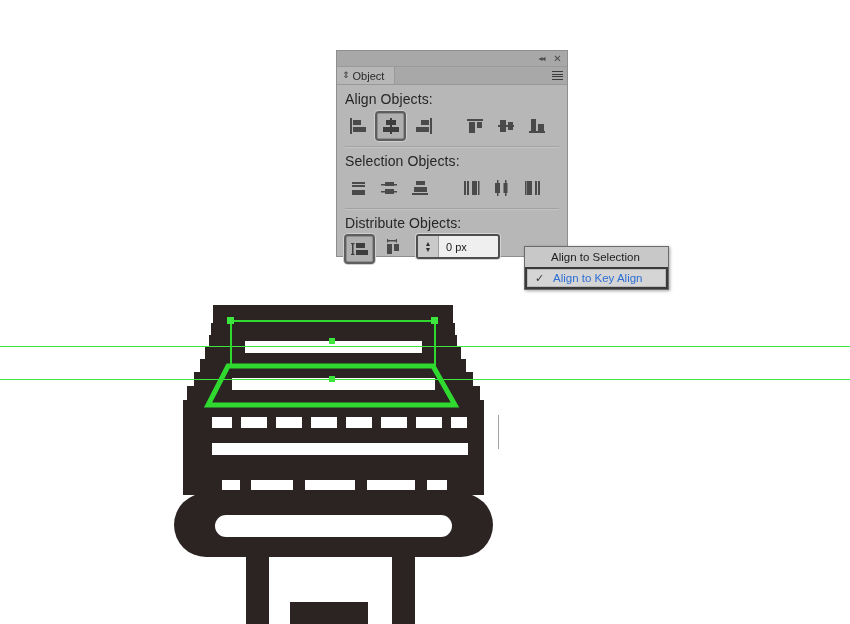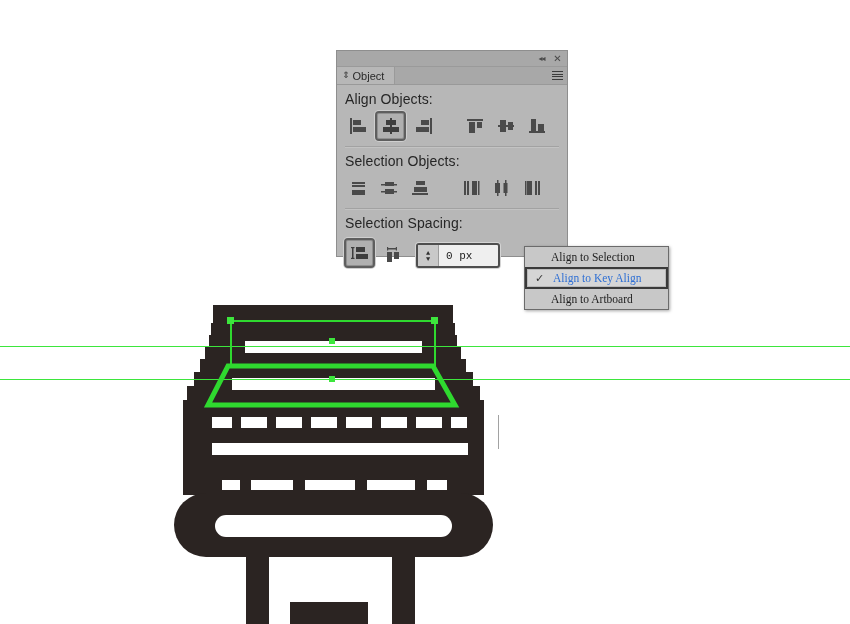--- a/index.html
+++ b/index.html
@@ -77,21 +77,21 @@
   .abtn.gap{margin-left:20px;}
   .abtn.pressed{
     background:#b0b0b0;
     border:2px solid #5e5e5e;
     border-radius:4px;
     box-shadow:inset 0 0 0 1px #8f8f8f, 0 0 0 1px #cfcfcf;
   }
   .abtn svg{display:block;}
 
   
-  #spacing-row{position:relative;height:34px;padding-left:7px;display:flex;align-items:flex-end;font-family:Liberation Mono, monospace;}
+  #spacing-row{position:relative;height:34px;padding-left:7px;display:flex;align-items:flex-start;}
   #spacing-input{
     position:relative;width:80px;height:21px;margin-left:6px;
     background:#efefef;
     border:2px solid #4e4e4e;
     border-radius:3px;
     display:flex;align-items:center;
     box-shadow:0 0 0 1px #d4d4d4;
   }
   #spacing-stepper{
     width:20px;height:100%;background:#c9c9c9;
@@ -108,21 +108,20 @@
     margin-top:2px;
   }
   .vsep{position:absolute;left:161px;top:206px;width:1px;height:34px;background:#a2a2a2;}
 
   
   #align-dropdown{
     position:absolute;left:524px;top:246px;width:143px;
     background:#c8c8c8;
     border:1px solid #6b6b6b;
     box-shadow:1px 1px 3px rgba(0,0,0,.35);
-    font-family:Liberation Serif, serif;
   }
   .dd-item{
     position:relative;height:20px;line-height:20px;
     font-size:11.5px;color:#1d1d1d;
     padding-left:26px;white-space:nowrap;
     background:#c8c8c8;
   }
   .dd-item.selected{
     background:#d5d5d5;color:#2E6FD4;
     border:2px solid #3a3a3a;
@@ -333,21 +332,21 @@
             <rect x="12" y="2" width="2" height="14" fill="#4a4a4a"></rect>
             <rect x="15" y="2" width="2" height="14" fill="#4a4a4a"></rect>
           </svg>
         </div>
 
       </div>
       <div class="divider"></div>
     </div>
 
     <div class="section">
-      <div class="sec-label">Selection Spacing:</div>
+      <div class="sec-label">Distribute Objects:</div>
 
       <div id="spacing-row">
 
         <div class="abtn pressed">
           <svg width="20" height="18" viewBox="0 0 20 18">
             <rect x="2" y="3" width="1.5" height="12" fill="#3d3d3d"></rect>
             <rect x="1" y="3" width="3.5" height="1.2" fill="#3d3d3d"></rect>
             <rect x="1" y="13.8" width="3.5" height="1.2" fill="#3d3d3d"></rect>
             <rect x="6" y="3" width="9" height="5" fill="#3d3d3d"></rect>
             <rect x="6" y="10" width="12" height="5" fill="#3d3d3d"></rect>
@@ -386,17 +385,14 @@
 
   <div class="dd-item">
     <span>Align to Selection</span>
   </div>
 
   <div class="dd-item selected">
     <span class="dd-check">✓</span>
     <span>Align to Key Align</span>
   </div>
 
-  <div class="dd-item">
-    <span>Align to Artboard</span>
-  </div>
 
 </div>
 
 </body></html>

